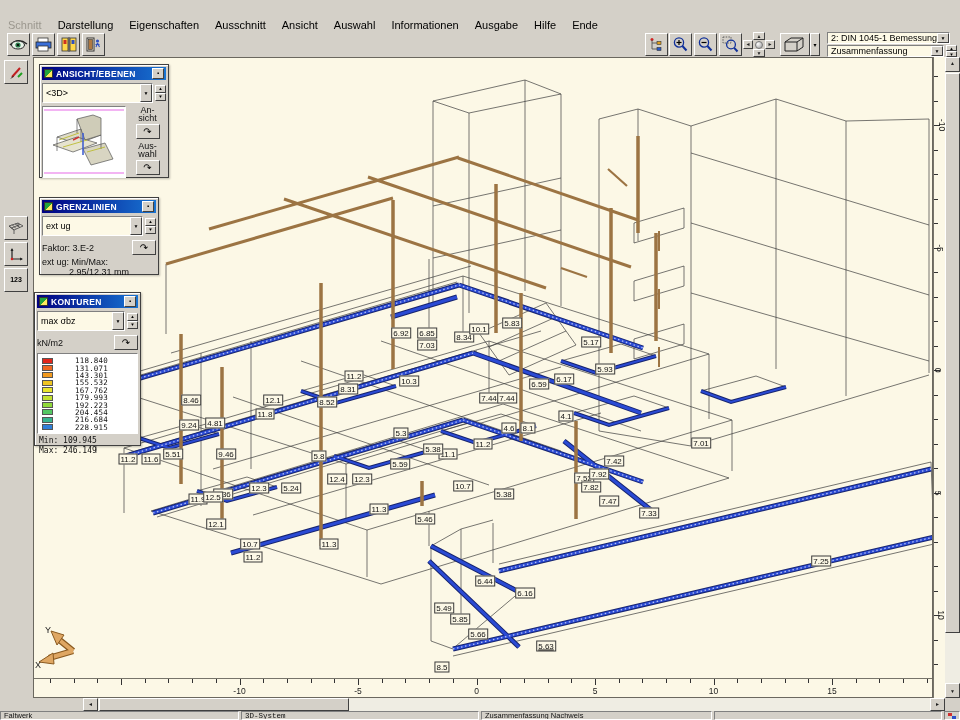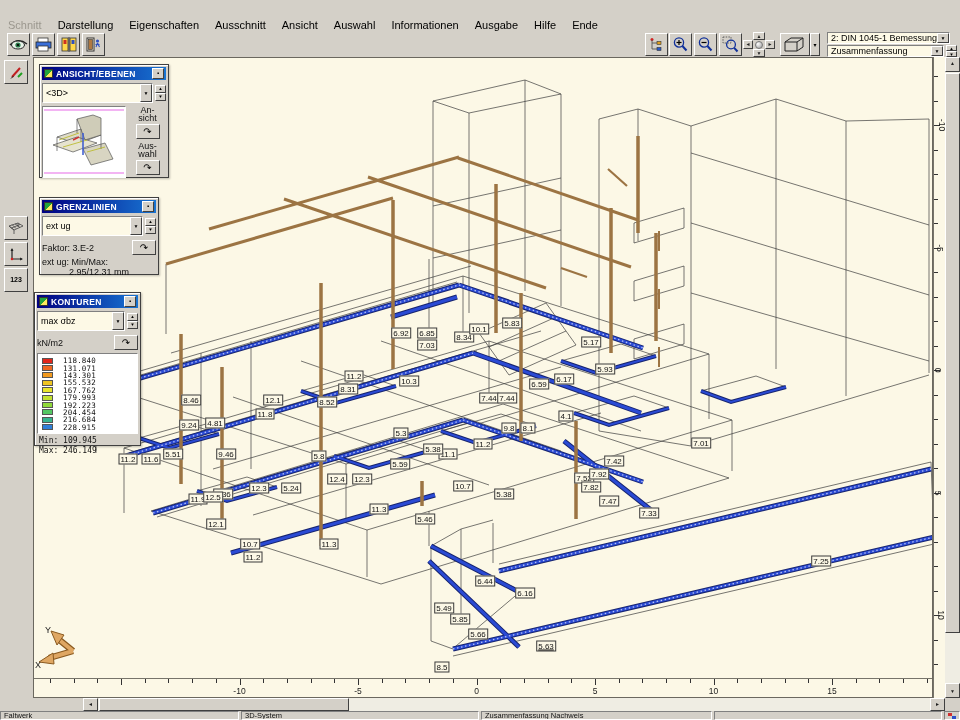--- a/index.html
+++ b/index.html
@@ -92,21 +92,21 @@
     border-color:#fff #404040 #404040 #fff; font-size:6px; line-height:9px; text-align:center; }
   .prow { display:flex; align-items:center; margin-top:3px; gap:2px; }
   .pcombo { height:20px; flex:1; }
   .ptext { font-size:9px; color:#111; }
   .gobtn { width:24px; height:15px; background:#d4d0c8; border:1px solid;
     border-color:#fff #404040 #404040 #fff; font-size:10px; line-height:13px; text-align:center; }
   .preview { position:relative; background:#fff; border:1px solid;
     border-color:#808080 #fff #fff #808080; }
   .kbox { background:#fff; border:1px solid; border-color:#808080 #fff #fff #808080;
     margin-top:3px; padding:3px 2px 2px 4px; }
-  .krow { display:flex; align-items:center; height:7.4px; gap:10px; }
+  .krow { display:flex; align-items:center; height:7.4px; gap:22px; }
   .chip { width:11px; height:6px; border:0.5px solid #555; flex:0 0 auto; }
   .kval { font:7.5px/7px "DejaVu Sans Mono",monospace; color:#111; letter-spacing:.2px; }
   .kminmax { font:8px/10px "DejaVu Sans Mono",monospace; color:#111; margin:2px 0 0 2px; }
 
   
   .statusbar { position:absolute; left:0; top:711px; width:960px; height:9px; display:flex; gap:2px; }
   .seg { height:9px; background:#d4d0c8; border:1px solid;
     border-color:#808080 #fff #fff #808080; font:7.5px/8px "Liberation Sans",sans-serif;
     padding-left:3px; color:#111; overflow:hidden; white-space:nowrap; }
   .corner-ico { width:16px; height:9px; background:#d4d0c8; border:1px solid;
@@ -352,21 +352,21 @@
         <div class="vlab" style="left: 181px; top: 365px;">4.81</div>
         <div class="vlab" style="left: 139px; top: 396px;">5.51</div>
         <div class="vlab" style="left: 117px; top: 401px;">11.6</div>
         <div class="vlab" style="left: 94px; top: 401px;">11.2</div>
         <div class="vlab" style="left: 192px; top: 396px;">9.46</div>
         <div class="vlab" style="left: 505px; top: 326px;">6.59</div>
         <div class="vlab" style="left: 530px; top: 321px;">6.17</div>
         <div class="vlab" style="left: 455px; top: 340px;">7.44</div>
         <div class="vlab" style="left: 473px; top: 340px;">7.44</div>
         <div class="vlab" style="left: 532px; top: 358px;">4.1</div>
-        <div class="vlab" style="left: 475px; top: 370px;">9.8</div>
+        <div class="vlab" style="left: 475px; top: 370px;">4.6</div>
         <div class="vlab" style="left: 494px; top: 370px;">8.1</div>
         <div class="vlab" style="left: 449px; top: 386px;">11.2</div>
         <div class="vlab" style="left: 414px; top: 396px;">11.1</div>
         <div class="vlab" style="left: 399px; top: 391px;">5.38</div>
         <div class="vlab" style="left: 367px; top: 375px;">5.3</div>
         <div class="vlab" style="left: 366px; top: 406px;">5.59</div>
         <div class="vlab" style="left: 285px; top: 398px;">5.8</div>
         <div class="vlab" style="left: 303px; top: 421px;">12.4</div>
         <div class="vlab" style="left: 328px; top: 421px;">12.3</div>
         <div class="vlab" style="left: 257px; top: 430px;">5.24</div>
@@ -624,21 +624,21 @@
   </div>
 
   <div class="hscroll">
     <div class="scrbtn" style="left:0;top:0;width:15px;height:13px">◄</div>
     <div class="thumb" style="left:16px;top:0;width:250px;height:13px"></div>
     <div class="scrbtn" style="left:847px;top:0;width:15px;height:13px">►</div>
   </div>
 
   <div class="statusbar" id="statusbar">
       <div class="seg" style="width: 239px;">Faltwerk</div>
-      <div class="seg" style="width: 238px;">3D-System</div>
+      <div class="seg" style="width: 238px; font-family: Liberation Mono, monospace;">3D-System</div>
       <div class="seg" style="width: 231px;">Zusammenfassung Nachweis</div>
       <div class="seg" style="width: 228px;"></div>
       <div class="corner-ico">
         <i style="left:3px;top:1px;background:#d03030"></i>
         <i style="left:7px;top:4px;background:#3050c8"></i>
       </div>
     </div>
 
 </div>
 

